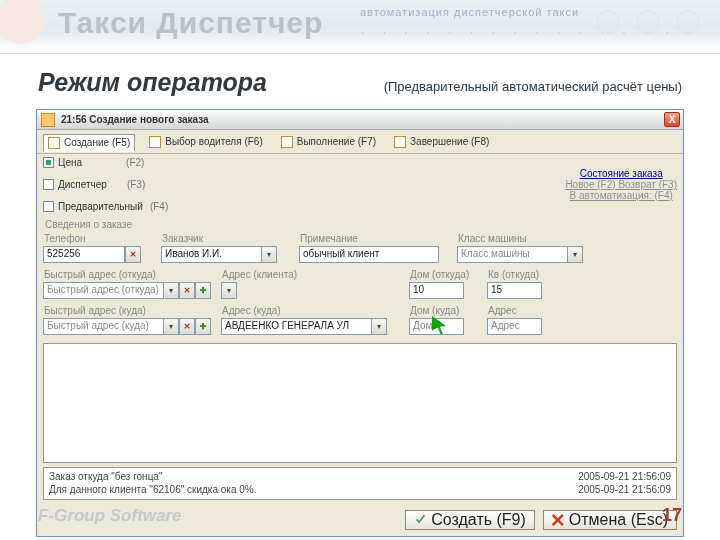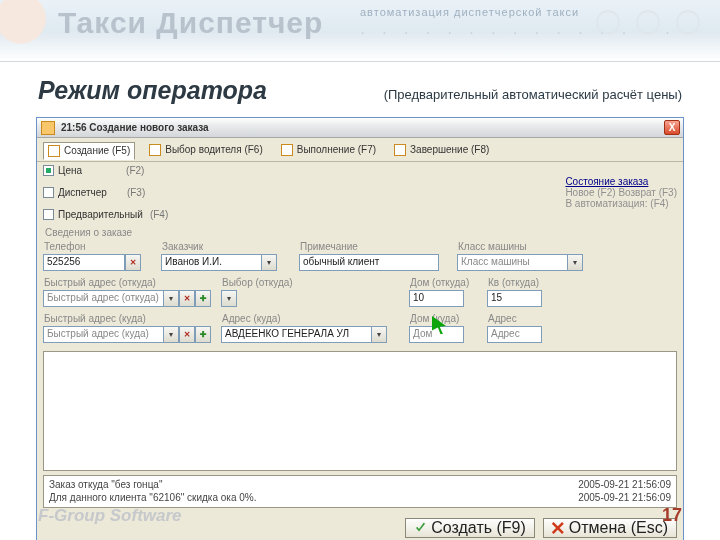--- a/index.html
+++ b/index.html
@@ -1,18 +1,18 @@
 <!DOCTYPE html>
 <html><head>
 <meta charset="utf-8">
 <style>
   * { box-sizing: border-box; margin: 0; padding: 0; }
   body { font-family: Tahoma, Arial, sans-serif; font-size: 11px; width: 720px; height: 540px; background: #fff; position: relative; overflow: hidden; }
 
-  .banner { height: 62px; background: linear-gradient(180deg,#eaf2f8 0%, #dfe9f0 52%, #ffffff 100%); position: relative; border-bottom: 1px solid #d4d9de; padding-left: 44px; }
+  .banner { height: 54px; background: linear-gradient(180deg,#eaf2f8 0%, #dfe9f0 52%, #ffffff 100%); position: relative; border-bottom: 1px solid #d4d9de; padding-left: 44px; }
   .banner .avatar { position:absolute; left:0; top:0; width:52px; height:62px; background: radial-gradient(circle at 40% 30%, #f6e8df 0 24px, transparent 26px); }
   .banner .title { position:absolute; left:58px; top:6px; font-size:30px; font-weight:700; color:#b7c2cc; letter-spacing:1px; }
   .banner .sub { position:absolute; left:360px; top:6px; font-size:11px; color:#9fb0c0; letter-spacing:1px; }
   .banner .dots { position:absolute; left:360px; top:24px; color:#c7d2db; font-size:16px; letter-spacing:6px; }
   .banner .rings { position:absolute; right:20px; top:10px; display:flex; gap:16px; }
   .banner .rings span { width:24px; height:24px; border:2px solid #dfe6ec; border-radius:50%; display:inline-block; }
 
   .page-title { display:flex; justify-content:space-between; align-items:baseline; padding: 14px 38px 6px 38px; }
   .page-title .left { font-size:25px; font-weight:700; font-style:italic; color:#2d3a44; }
   .page-title .right { font-size:13px; color:#2b3a45; }
@@ -121,21 +121,21 @@
           <div class="box"></div>
           <span>Диспетчер</span>
           <span style="margin-left:16px;color:#777">(F3)</span>
         </div>
       <div class="chk">
           <div class="box"></div>
           <span>Предварительный</span>
           <span style="margin-left:3px;color:#777">(F4)</span>
         </div>
     </div>
-    <div class="statusright" style="margin-left:auto; text-align:left;">
+    <div class="statusright" style="margin-left:auto; text-align:center;text-decoration:underline;">
       <a>Состояние заказа</a><br>
       <span>Новое   (F2)   Возврат  (F3)</span><br>
       <span>В автоматизация:          (F4)</span>
     </div>
   </div>
 
   <div class="section-label">Сведения о заказе</div>
 
   <div class="formrow">
     <div class="col" style="width:110px">
@@ -171,21 +171,21 @@
       <div class="inputwrap">
           <div class="combo">
             <div class="input" style="width:120px;color:#888">Быстрый адрес (откуда)</div>
             <div class="btn">▾</div>
           </div>
           <div class="iconbtn x">✕</div>
           <div class="iconbtn g">✚</div>
         </div>
     </div>
     <div class="col" style="width:180px">
-      <div class="lbl">Выбор (откуда)</div>
+      <div class="lbl">Адрес (клиента)</div>
       <div class="combo">
           <div class="btn">▾</div>
         </div>
     </div>
     <div class="col" style="width:70px">
       <div class="lbl">Дом (откуда)</div>
       <div class="input" style="width:55px">10</div>
     </div>
     <div class="col" style="width:70px">
       <div class="lbl">Кв (откуда)</div>

